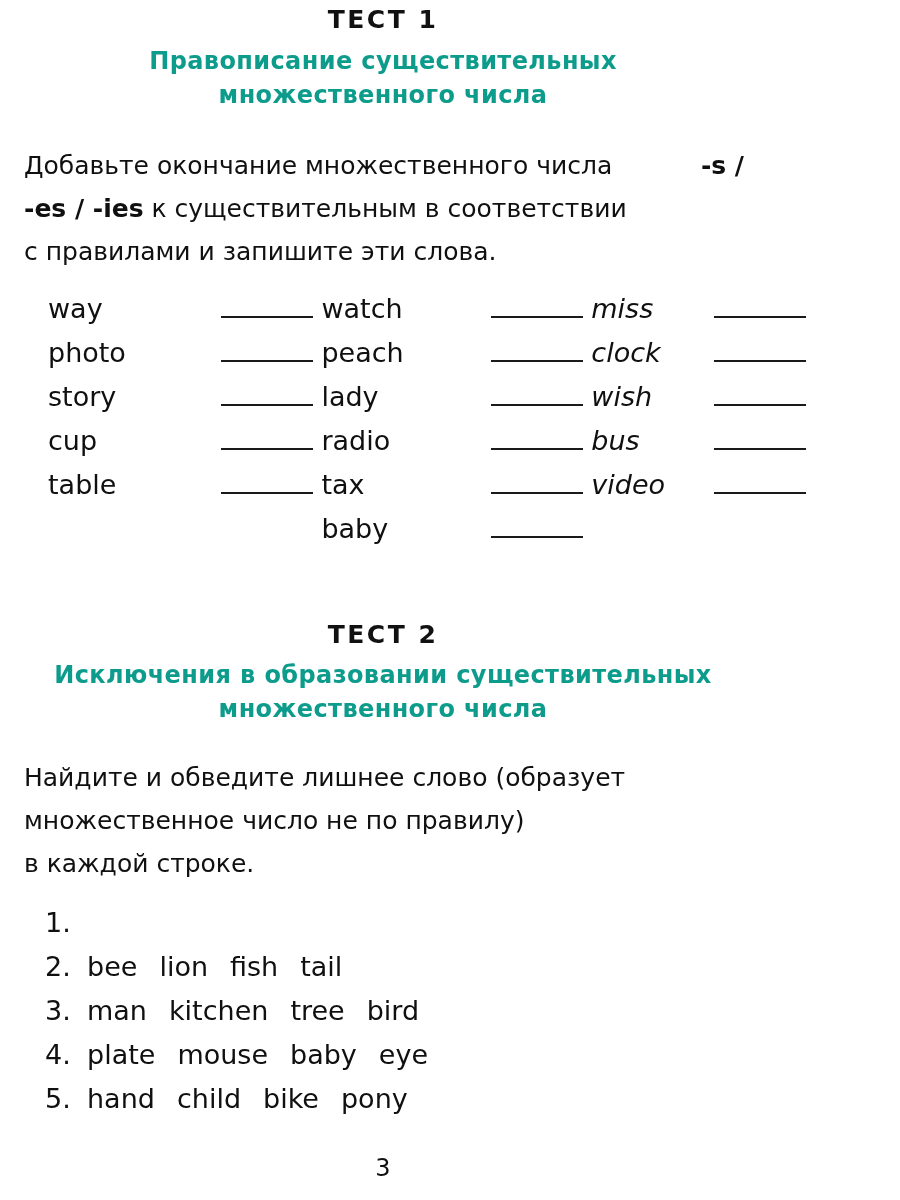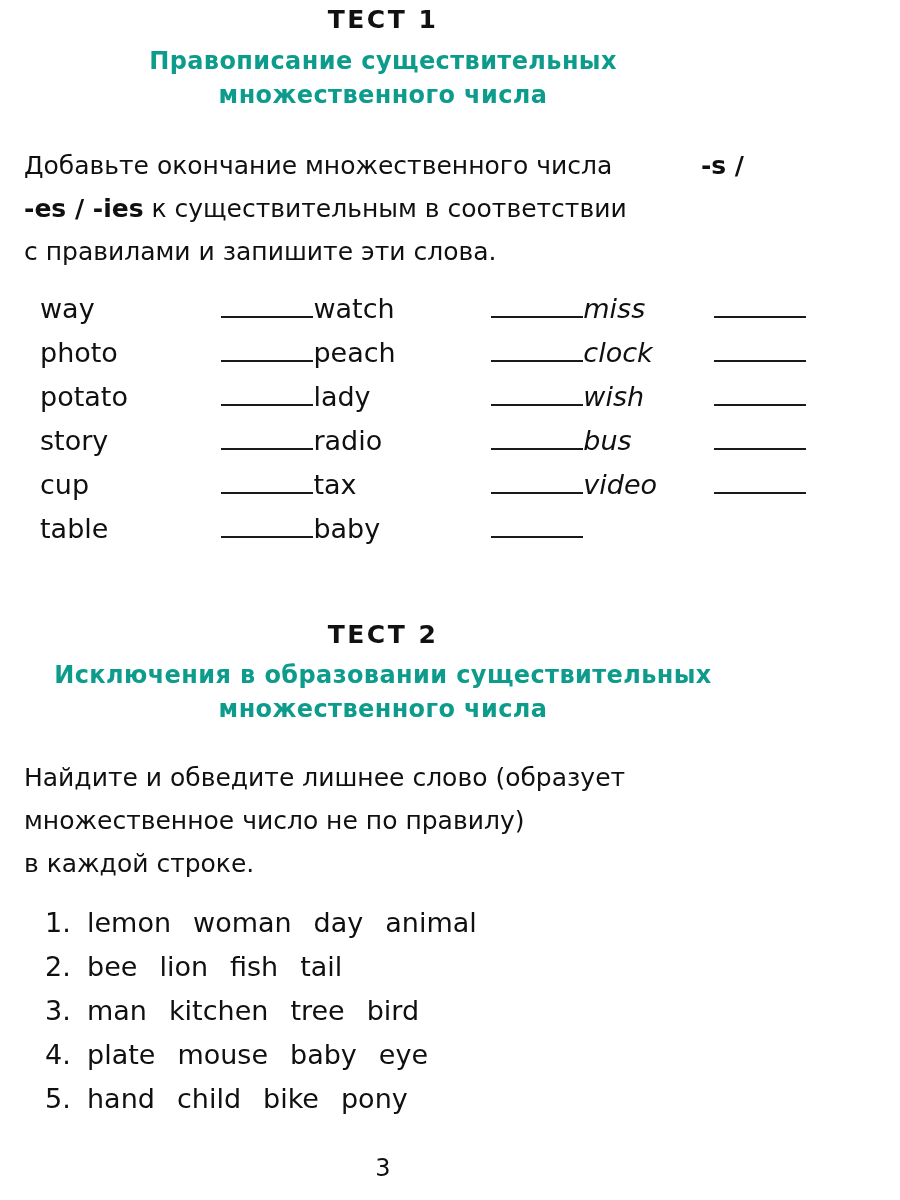--- a/index.html
+++ b/index.html
@@ -62,20 +62,21 @@
     flex-direction: column;
   }
   .word-col.c1 { width: 307px; }
   .word-col.c2 { width: 303px; }
   .word-col.c3 { width: 250px; font-style: italic; }
 
   .word-row {
     display: flex;
     align-items: baseline;
     height: 44px;
+    margin-left: 8px;
   }
   .word-label {
     font-family: "DejaVu Sans", sans-serif;
     font-size: 27px;
     color: #101010;
     white-space: nowrap;
     line-height: 1;
   }
   .word-blank {
     flex: 1 1 auto;
@@ -160,24 +161,20 @@
       <div class="word-col c1">
         <div class="word-row">
           <span class="word-label">way</span>
           <span class="word-blank"></span>
         </div>
         <div class="word-row">
           <span class="word-label">photo</span>
           <span class="word-blank"></span>
         </div>
         <div class="word-row">
-          <span class="word-label">potato</span>
-          <span class="word-blank"></span>
-        </div>
-        <div class="word-row">
           <span class="word-label">story</span>
           <span class="word-blank"></span>
         </div>
         <div class="word-row">
           <span class="word-label">cup</span>
           <span class="word-blank"></span>
         </div>
         <div class="word-row">
           <span class="word-label">table</span>
           <span class="word-blank"></span>
@@ -251,26 +248,20 @@
         <span>Найдите и обведите лишнее слово (образует</span>
       </div>
       <div>множественное число не по правилу)</div>
       <div>в каждой строке.</div>
     </div>
 
     <ul class="num-list" style="margin:22px 0 0 45px;">
 
       <li class="num-item">
         <span class="num-index">1.</span>
-        <span class="num-words">
-          <span class="num-word">lemon</span>
-          <span class="num-word">woman</span>
-          <span class="num-word">day</span>
-          <span class="num-word">animal</span>
-        </span>
       </li>
 
       <li class="num-item">
         <span class="num-index">2.</span>
         <span class="num-words">
           <span class="num-word">bee</span>
           <span class="num-word">lion</span>
           <span class="num-word">fish</span>
           <span class="num-word">tail</span>
         </span>

